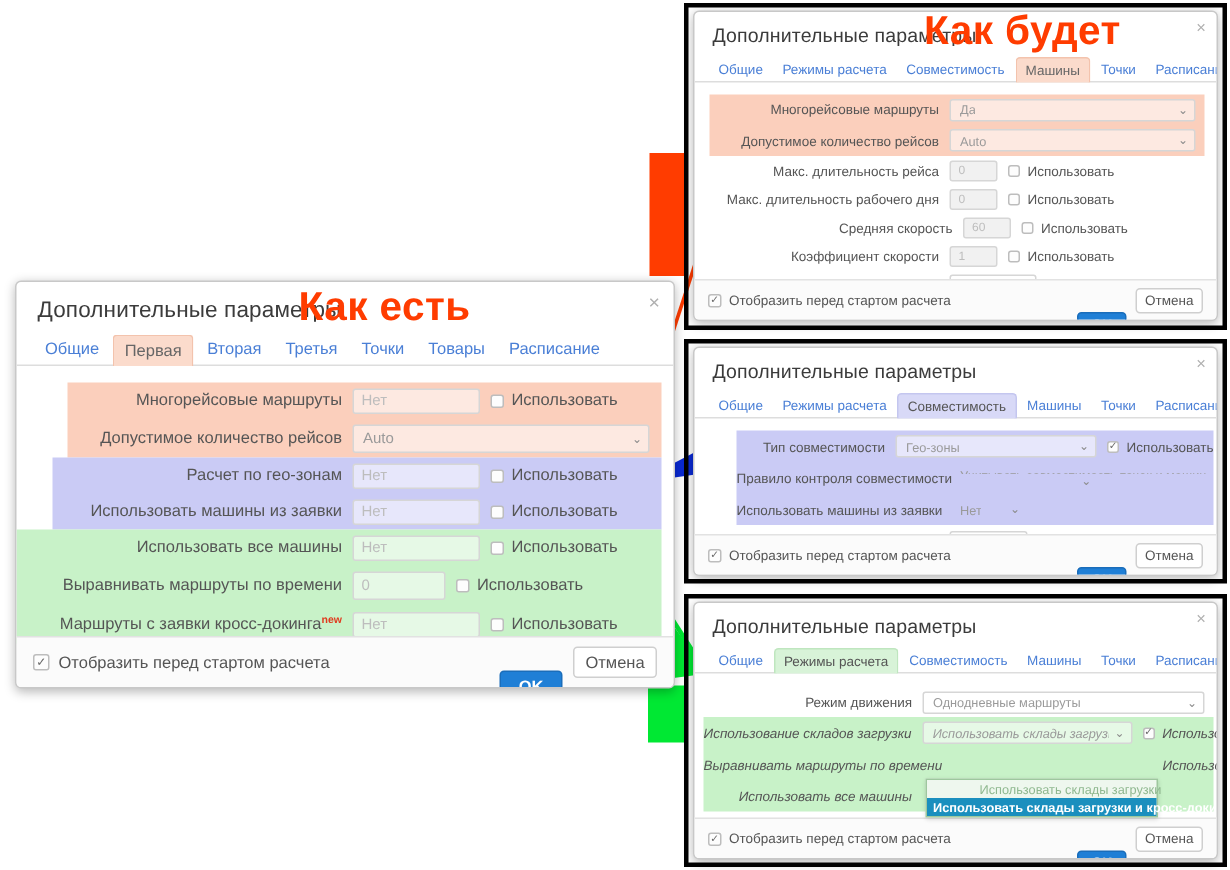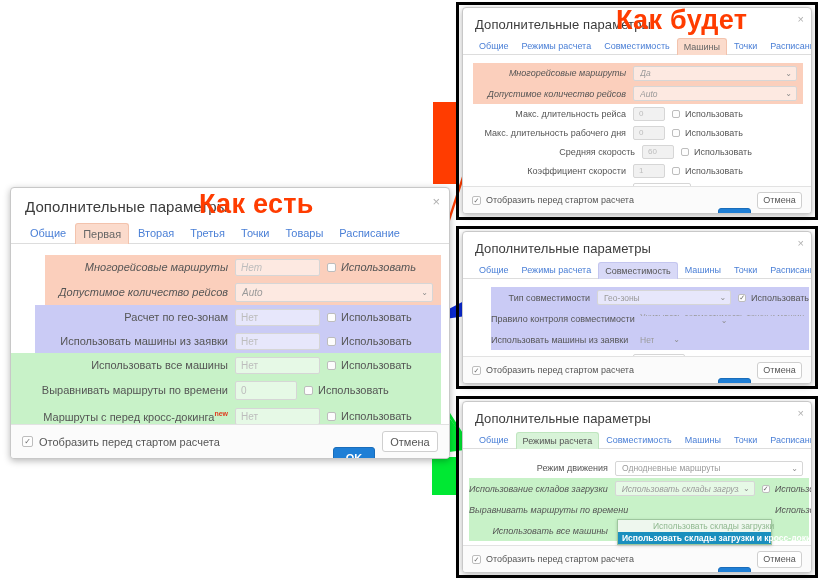--- a/index.html
+++ b/index.html
@@ -35,21 +35,21 @@
     border-bottom:none;border-radius:3px 3px 0 0;cursor:pointer;white-space:nowrap;
   }
   .tab.active{position:relative;top:1px;}
   .tab.act-peach{background:#fbdbcc;border-color:#f3c3ad;color:#666;}
   .tab.act-purple{background:#d8d9f7;border-color:#c4c6ef;color:#555;}
   .tab.act-green{background:#d8f3d8;border-color:#bfe6bf;color:#555;}
 
   
   .dlg-body{position:relative;padding:10px 0 8px 0;}
   .band{position:relative;}
-  .band.peach{background:#fbcfbc;font-style:italic;}
+  .band.peach{background:#fbcfbc;}
   .band.purple{background:#cacbf5;}
   .band.green{background:#c8f2c8;}
 
   .row{display:flex;align-items:center;box-sizing:border-box;}
   .lbl{text-align:right;color:#555;padding-right:7px;box-sizing:border-box;white-space:nowrap;}
   .lbl .new{color:#e03a1e;font-size:7px;vertical-align:super;font-weight:bold;}
 
   .ctl{display:flex;align-items:center;}
   .inp{
     border:1px solid #d6d6d6;background:rgba(255,255,255,.55);border-radius:2px;
@@ -208,21 +208,21 @@
           <div class="ctl">
             <div class="inp" style="width:62px;height:19px;font-size:10px;">0</div>
             <div class="chk">
               <span class="box"></span>
               <span class="t" style="font-size:11px;">Использовать</span>
             </div>
           </div>
         </div>
         <div class="row" style="height:26px;">
           <div class="lbl" style="width:224px;font-size:11px;">
-            <span>Маршруты с перед кросс-докинга</span><span class="new">new</span>
+            <span>Маршруты с заявки кросс-докинга</span><span class="new">new</span>
           </div>
           <div class="ctl">
             <div class="inp" style="width:85px;height:17px;font-size:10px;">Нет</div>
             <div class="chk">
               <span class="box"></span>
               <span class="t" style="font-size:11px;">Использовать</span>
             </div>
           </div>
         </div>
       </div>

